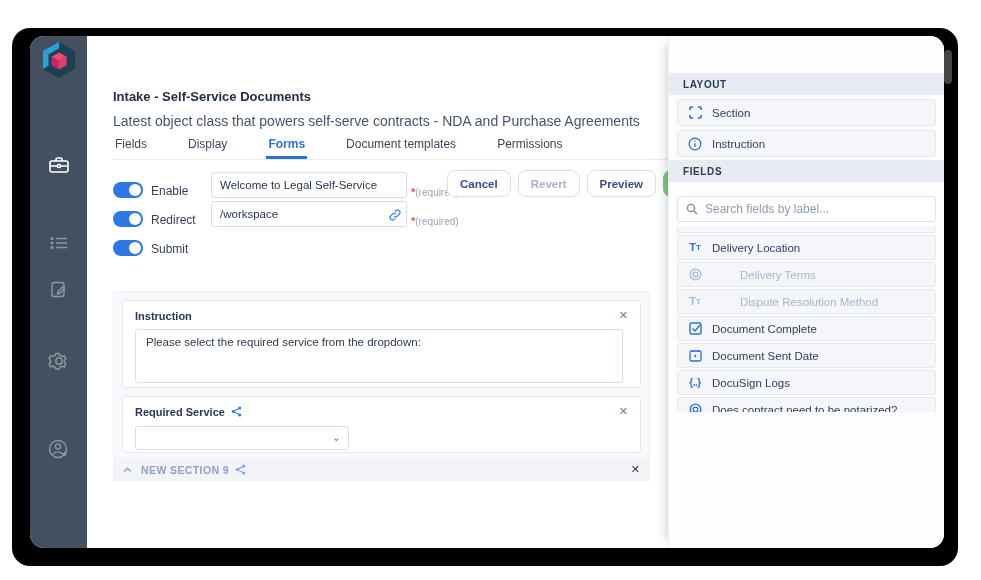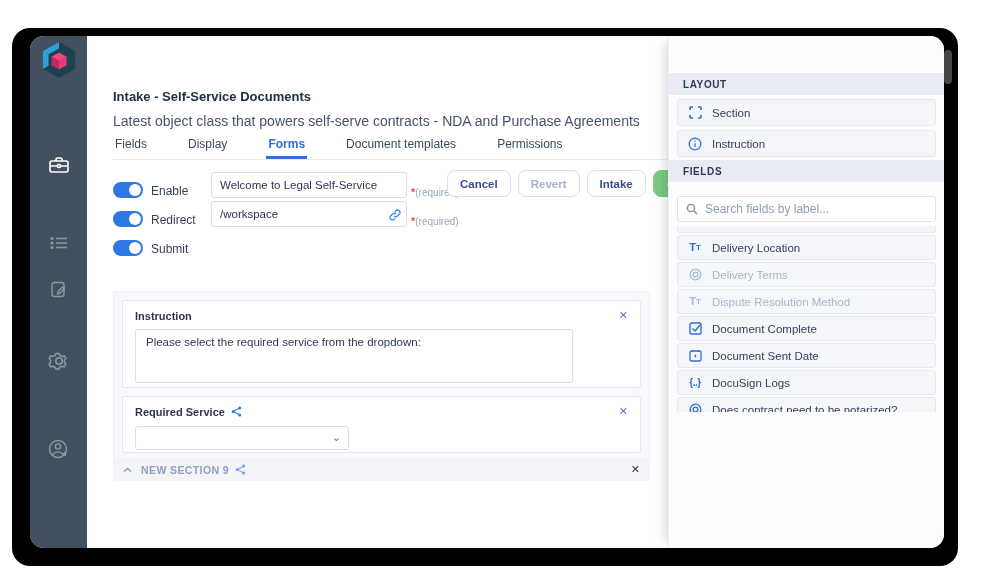--- a/index.html
+++ b/index.html
@@ -67,40 +67,40 @@
   .sec-head.muted .sec-title { color:#8fa1c2; }
 
   .sec-body { position:absolute; left:26px; top:255px; width:537px; height:170px;
     background:#f8f9fc; border:1px solid #eef1f6; border-radius:2px; }
   .card { position:absolute; left:8px; width:519px; background:#fff; border:1px solid #e3e8f0;
     border-radius:3px; padding:8px 12px; }
   .card-label-row { display:flex; align-items:center; }
   .card-label { font-size:11px; font-weight:bold; color:#2b3750; }
   .card-x { margin-left:auto; color:#5b79c9; font-size:11px; cursor:pointer; }
   .share-ic { color:#2e7de0; margin-left:6px; display:flex; }
-  .textbox { margin-top:7px; width:438px; height:54px; border:1px solid #d9dfe9; border-radius:3px;
+  .textbox { margin-top:7px; width:488px; height:54px; border:1px solid #d9dfe9; border-radius:3px;
     padding:6px 10px; font-size:11.5px; color:#2e3a52; }
   .select { margin-top:8px; width:214px; height:24px; border:1px solid #d7dee8; border-radius:3px;
     position:relative; background:#fff; cursor:pointer; }
   .select .chev { position:absolute; right:7px; top:4px; color:#6b7890; font-size:11px; }
 
   
   .panel { flex:1; position:relative; background:#fdfdfe; border-left:1px solid #eceff4;
     box-shadow:-7px 0 12px -7px rgba(30,42,64,.28); }
   .p-head { position:absolute; left:0; right:0; height:22px; background:#e8ecf2;
     display:flex; align-items:center; padding-left:14px;
     font-size:10px; font-weight:bold; color:#2b3a55; letter-spacing:.6px; }
   .p-item { position:absolute; left:8px; right:8px; height:27px; background:#f4f6f9;
     border:1px solid #e3e9f0; border-radius:3px; display:flex; align-items:center;
     padding:0 9px; cursor:pointer; }
   .p-item .ic { width:16px; color:#2e6fd6; display:flex; align-items:center; justify-content:center;
     margin-right:9px; flex-shrink:0; }
   .p-item .lbl { font-size:11.5px; color:#33415c; white-space:nowrap; }
   .p-item.disabled .ic { color:#a2bbdf; }
-  .p-item.disabled .lbl { color:#a9b6ca; }
+  .p-item.disabled .lbl { color:#a9b6ca;margin-left:28px; }
   .tt-ic { font-weight:bold; font-size:11px; line-height:1; }
   .tt-ic .small { font-size:8px; }
   .brace-ic { font-weight:bold; font-size:10px; letter-spacing:-.5px; }
   .search { position:absolute; left:8px; right:8px; top:160px; height:26px; background:#fff;
     border:1px solid #dce3ec; border-radius:3px; display:flex; align-items:center; padding:0 8px; }
   .search input { border:none; outline:none; flex:1; font-size:12px; color:#44506a;
     margin-left:7px; font-family:"Liberation Sans","DejaVu Sans",sans-serif; background:transparent; }
   .search input::placeholder { color:#8d9cb4; }
   .p-list { position:absolute; left:8px; right:8px; top:190px; height:186px; overflow:hidden; }
   .p-list .p-item { position:static; margin-bottom:2px; }
@@ -216,21 +216,21 @@
       <div class="ctl-row" style="top:194px;">
         <div class="toggle">
             <div class="knob"></div>
           </div>
         <div class="ctl-label">Submit</div>
       </div>
 
       <div class="btn-row">
         <button class="btn">Cancel</button>
         <button class="btn disabled">Revert</button>
-        <button class="btn">Intake</button>
+        <button class="btn">Preview</button>
         <button class="btn save">
             <span class="chk">✓</span>
             <span>Save</span>
           </button>
       </div>
 
       <div class="sec-head" style="top:232px;margin-top:32px;">
         <span class="caret">
           <svg width="9" height="6" viewBox="0 0 9 6" fill="none" stroke="currentColor" stroke-width="1.5">
               <path d="M1 4.5 L4.5 1.5 L8 4.5"></path>

